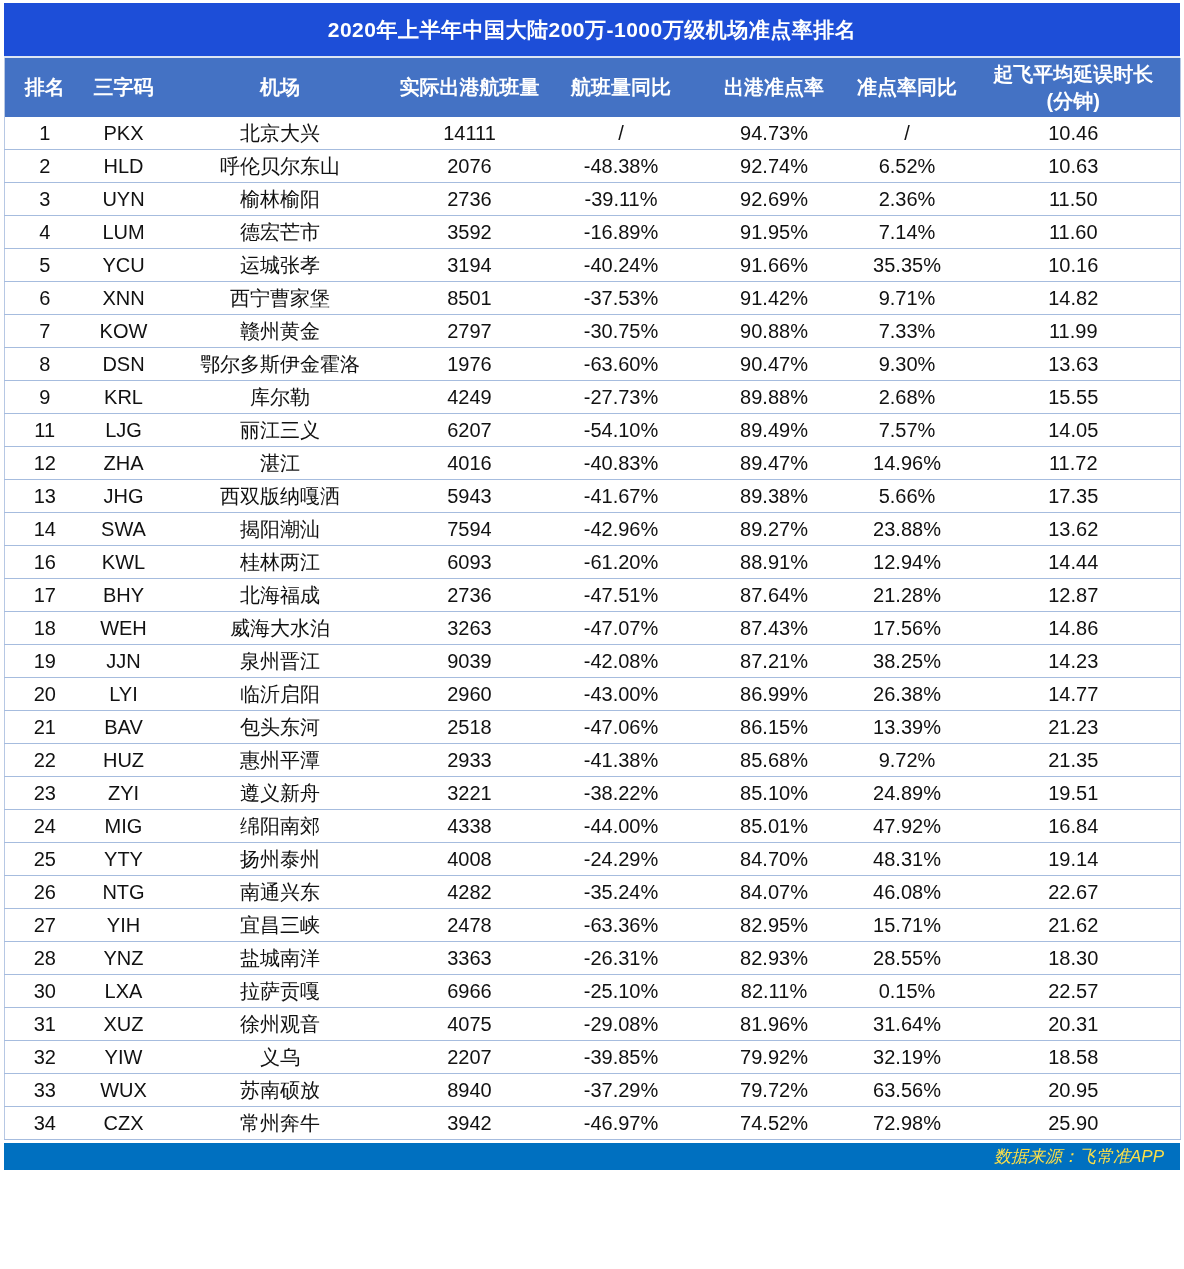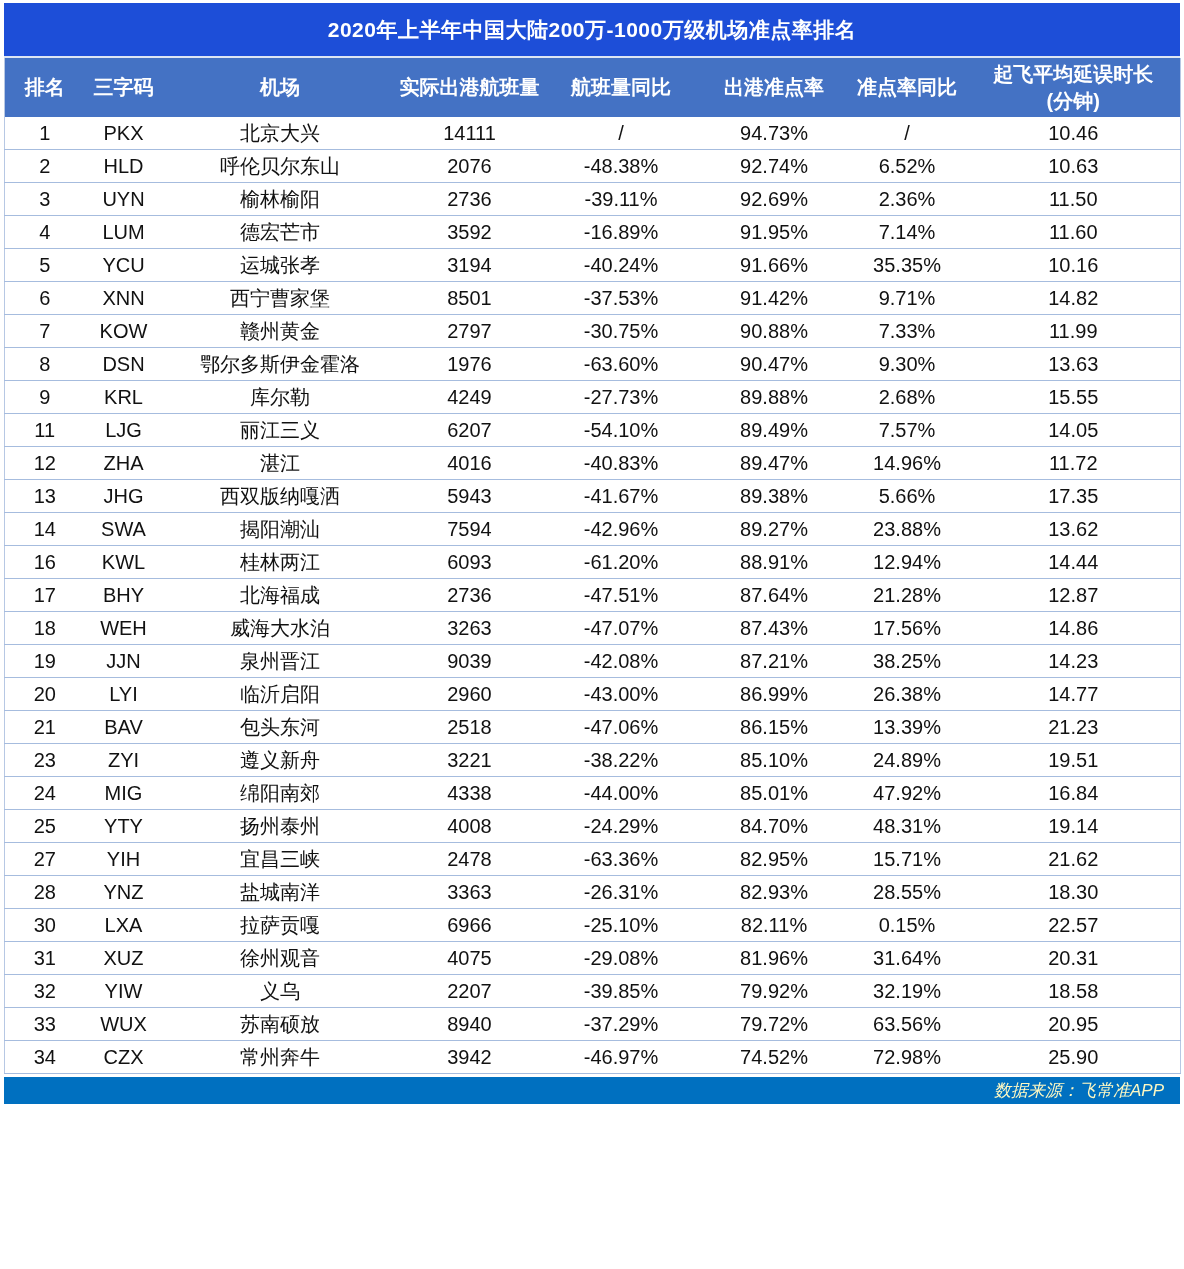--- a/index.html
+++ b/index.html
@@ -57,21 +57,21 @@
     color: #111111;
     background: #ffffff;
     border-bottom: 1px solid #A6BCDE;
     overflow: hidden;
     white-space: nowrap;
   }
   .footer-bar {
     height: 27px;
     margin-top: 3px;
     background: #0070C0;
-    color: #fef9c3;
+    color: #fde047;
     display: flex;
     align-items: center;
     justify-content: flex-end;
     padding-right: 16px;
     box-sizing: border-box;
   }
   .footer-bar .source {
     font-style: italic;
     font-size: 17px;
   }
@@ -292,20 +292,30 @@
           <td>21</td>
           <td>BAV</td>
           <td>包头东河</td>
           <td>2518</td>
           <td>-47.06%</td>
           <td>86.15%</td>
           <td>13.39%</td>
           <td>21.23</td>
         </tr>
         <tr>
+          <td>22</td>
+          <td>HUZ</td>
+          <td>惠州平潭</td>
+          <td>2933</td>
+          <td>-41.38%</td>
+          <td>85.68%</td>
+          <td>9.72%</td>
+          <td>21.35</td>
+        </tr>
+        <tr>
           <td>23</td>
           <td>ZYI</td>
           <td>遵义新舟</td>
           <td>3221</td>
           <td>-38.22%</td>
           <td>85.10%</td>
           <td>24.89%</td>
           <td>19.51</td>
         </tr>
         <tr>
@@ -322,20 +332,30 @@
           <td>25</td>
           <td>YTY</td>
           <td>扬州泰州</td>
           <td>4008</td>
           <td>-24.29%</td>
           <td>84.70%</td>
           <td>48.31%</td>
           <td>19.14</td>
         </tr>
         <tr>
+          <td>26</td>
+          <td>NTG</td>
+          <td>南通兴东</td>
+          <td>4282</td>
+          <td>-35.24%</td>
+          <td>84.07%</td>
+          <td>46.08%</td>
+          <td>22.67</td>
+        </tr>
+        <tr>
           <td>27</td>
           <td>YIH</td>
           <td>宜昌三峡</td>
           <td>2478</td>
           <td>-63.36%</td>
           <td>82.95%</td>
           <td>15.71%</td>
           <td>21.62</td>
         </tr>
         <tr>

